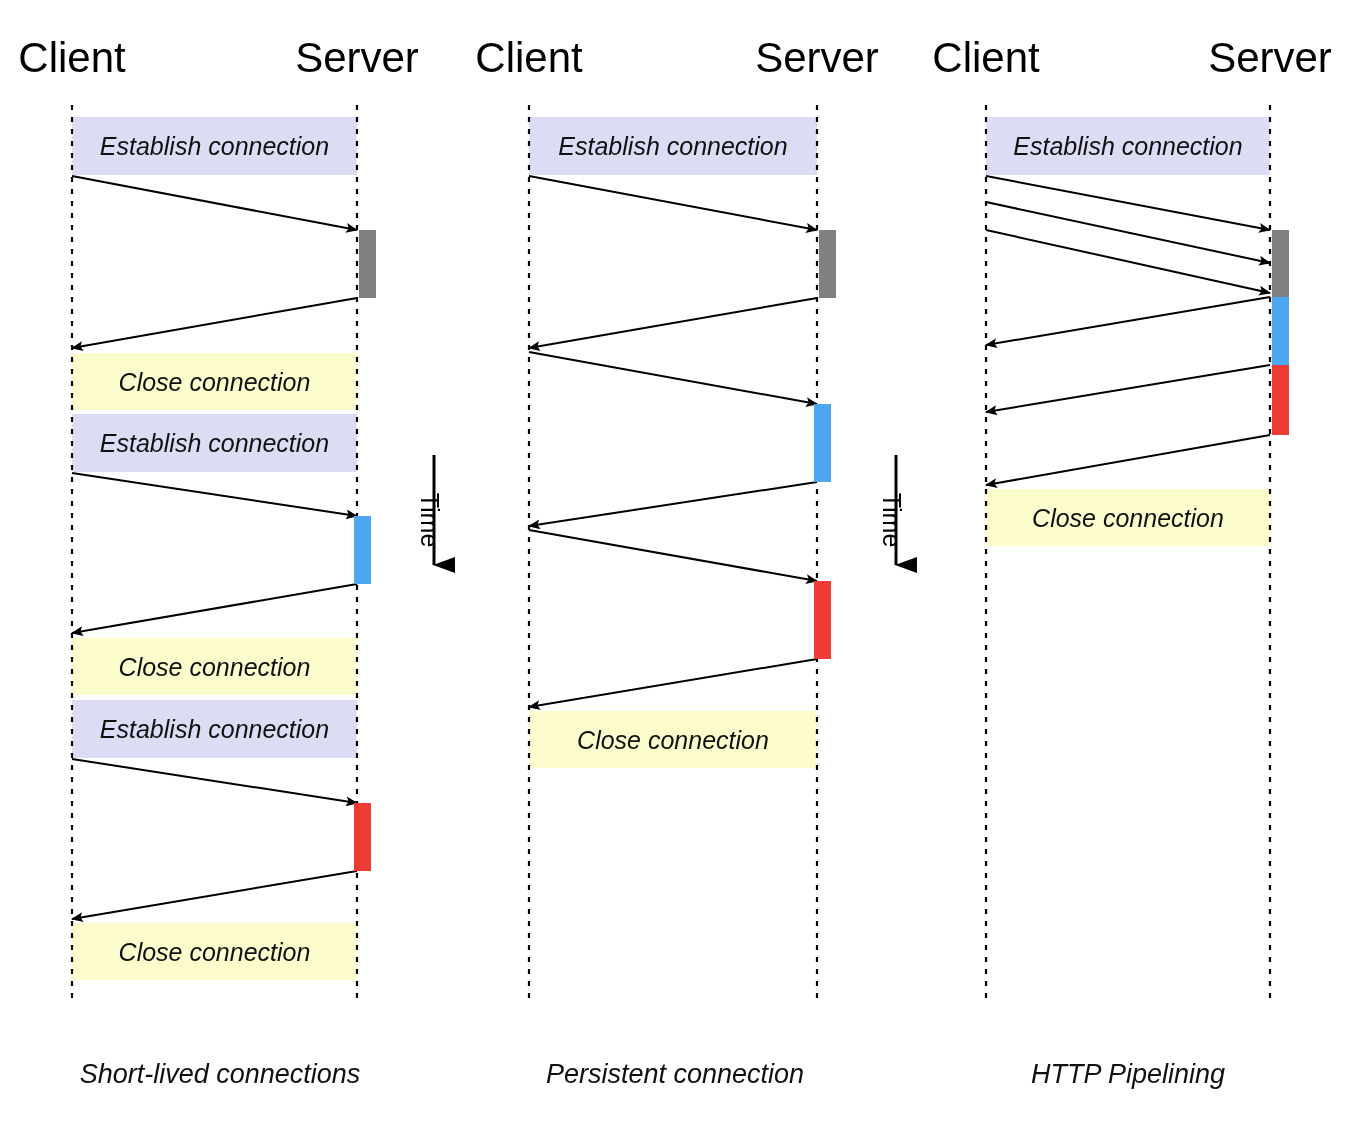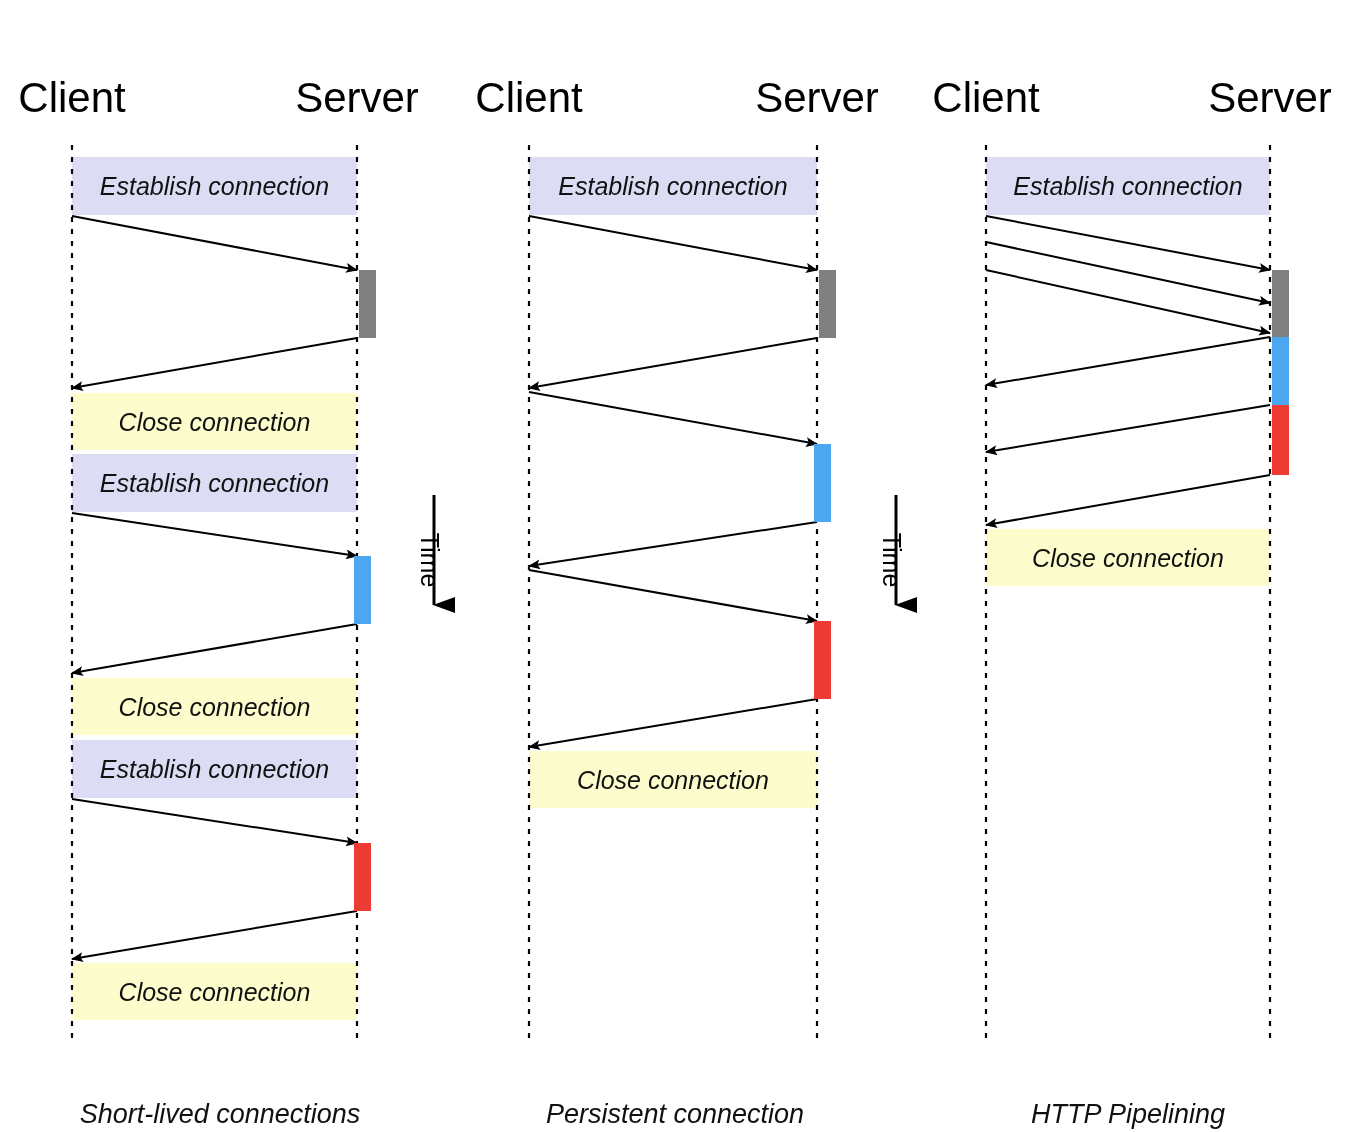--- a/index.html
+++ b/index.html
@@ -11,21 +11,20 @@
     width: 1370px;
     height: 1132px;
     font-family: "Liberation Sans", sans-serif;
     overflow: hidden;
   }
   #stage {
     position: relative;
     width: 1370px;
     height: 888px;
     background: #ffffff;
-    margin-top: 40px;
   }
   svg#diagram {
     position: absolute;
     left: 0;
     top: 0;
     width: 1370px;
     height: 1132px;
     display: block;
   }
   .lifeline-label {

